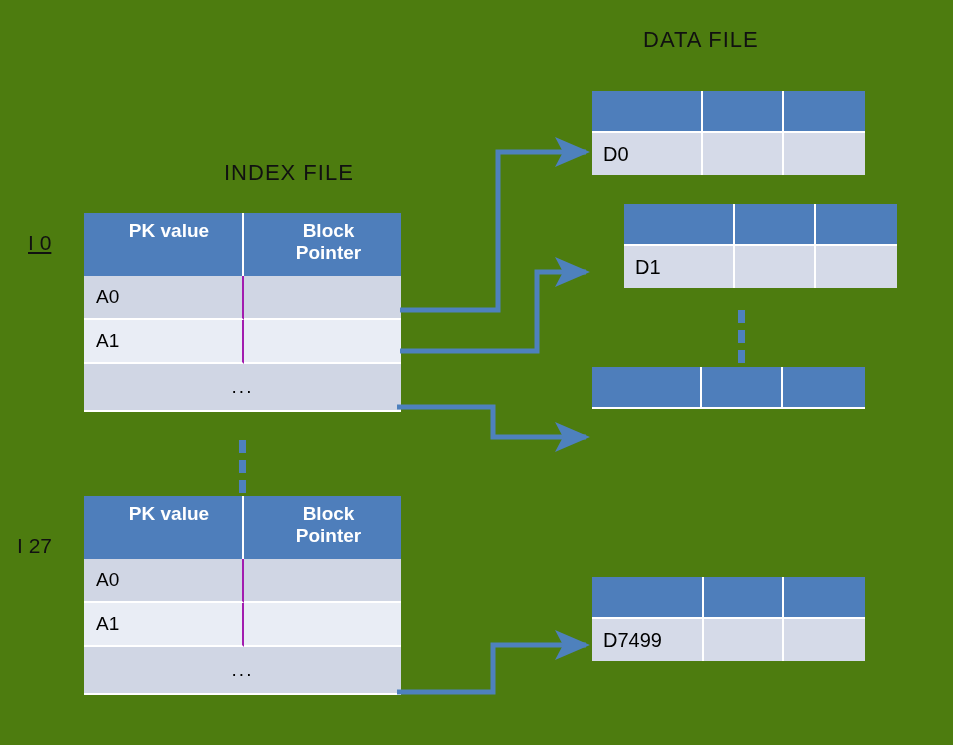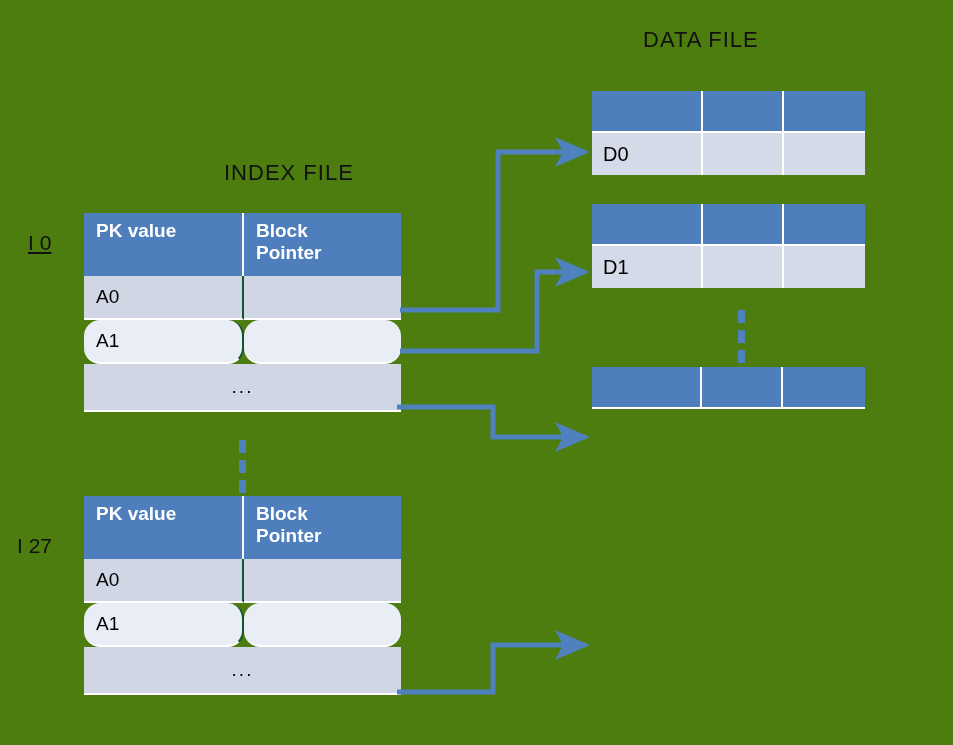--- a/index.html
+++ b/index.html
@@ -53,36 +53,37 @@
   .index-table .hdr-cell {
     background: #4E7EBB;
     color: #ffffff;
     font-size: 19px;
     font-weight: bold;
     padding: 7px 0 12px 12px;
     height: 58px;
     vertical-align: top;
     box-sizing: border-box;
     border-right: 2px solid #ffffff;
+    text-align: center;
   }
   .index-table .hdr-cell:last-child { border-right: none; }
   .index-table .hdr-cell .hdr-l2 { display: block; }
 
   .index-table td.body-cell {
     height: 44px;
     font-size: 19px;
     padding: 0 0 0 12px;
     vertical-align: middle;
     box-sizing: border-box;
-    border-right: 2px solid #14532d;
+    border-right: 2px solid #a21caf;
     border-bottom: 2px solid #ffffff;
   }
   .index-table td.body-cell:last-child { border-right: none; }
   .index-table tr.row-dark  td.body-cell { background: #D0D6E4; }
-  .index-table tr.row-light td.body-cell { background: #E9EDF5; border-radius: 16px; }
+  .index-table tr.row-light td.body-cell { background: #E9EDF5; }
   .index-table td.ellipsis-cell {
     background: #D0D6E4;
     text-align: center;
     letter-spacing: 2px;
     font-size: 19px;
     height: 44px;
     vertical-align: middle;
     border-bottom: 2px solid #ffffff;
   }
   .col-pk  { width: 160px; }
@@ -90,21 +91,21 @@
 
   
   .data-block {
     position: absolute;
     left: 592px;
     width: 273px;
     border-collapse: separate;
     border-spacing: 0;
   }
   #data-block-d0    { top: 83px; margin-top: 8px; }
-  #data-block-d1    { top: 204px; }
+  #data-block-d1    { top: 204px; margin-left: 32px; }
   #data-block-d272  { top: 367px; }
   #data-block-d7499 { top: 577px; }
 
   .data-block td.dh {
     background: #4E7EBB;
     height: 38px;
     border-right: 2px solid #ffffff;
     border-bottom: 2px solid #ffffff;
   }
   .data-block td.dh:last-child { border-right: none; }
@@ -254,20 +255,34 @@
   <table class="data-block" id="data-block-d272">
     <tbody>
         <tr>
       <td class="dh dc1"></td>
       <td class="dh dc2"></td>
       <td class="dh dc3"></td>
     </tr>
   </tbody>
     </table>
 
+  <table class="data-block" id="data-block-d7499">
+    <tbody>
+        <tr>
+      <td class="dh dc1"></td>
+      <td class="dh dc2"></td>
+      <td class="dh dc3"></td>
+    </tr>
+    <tr>
+      <td class="dr dc1">D7499</td>
+      <td class="dr dc2"></td>
+      <td class="dr dc3"></td>
+    </tr>
+  </tbody>
+    </table>
 
   <svg id="connectors">
     <defs>
       <marker id="ah" markerWidth="7" markerHeight="6" refX="6.2" refY="3" orient="auto" markerUnits="strokeWidth">
         <path d="M0,0 L7,3 L0,6 L1.6,3 Z" fill="#4E81BD"></path>
       </marker>
     </defs>
 
     <path class="conn" marker-end="url(#ah)" d="M400,310 L498,310 L498,152 L586,152"></path>
 

